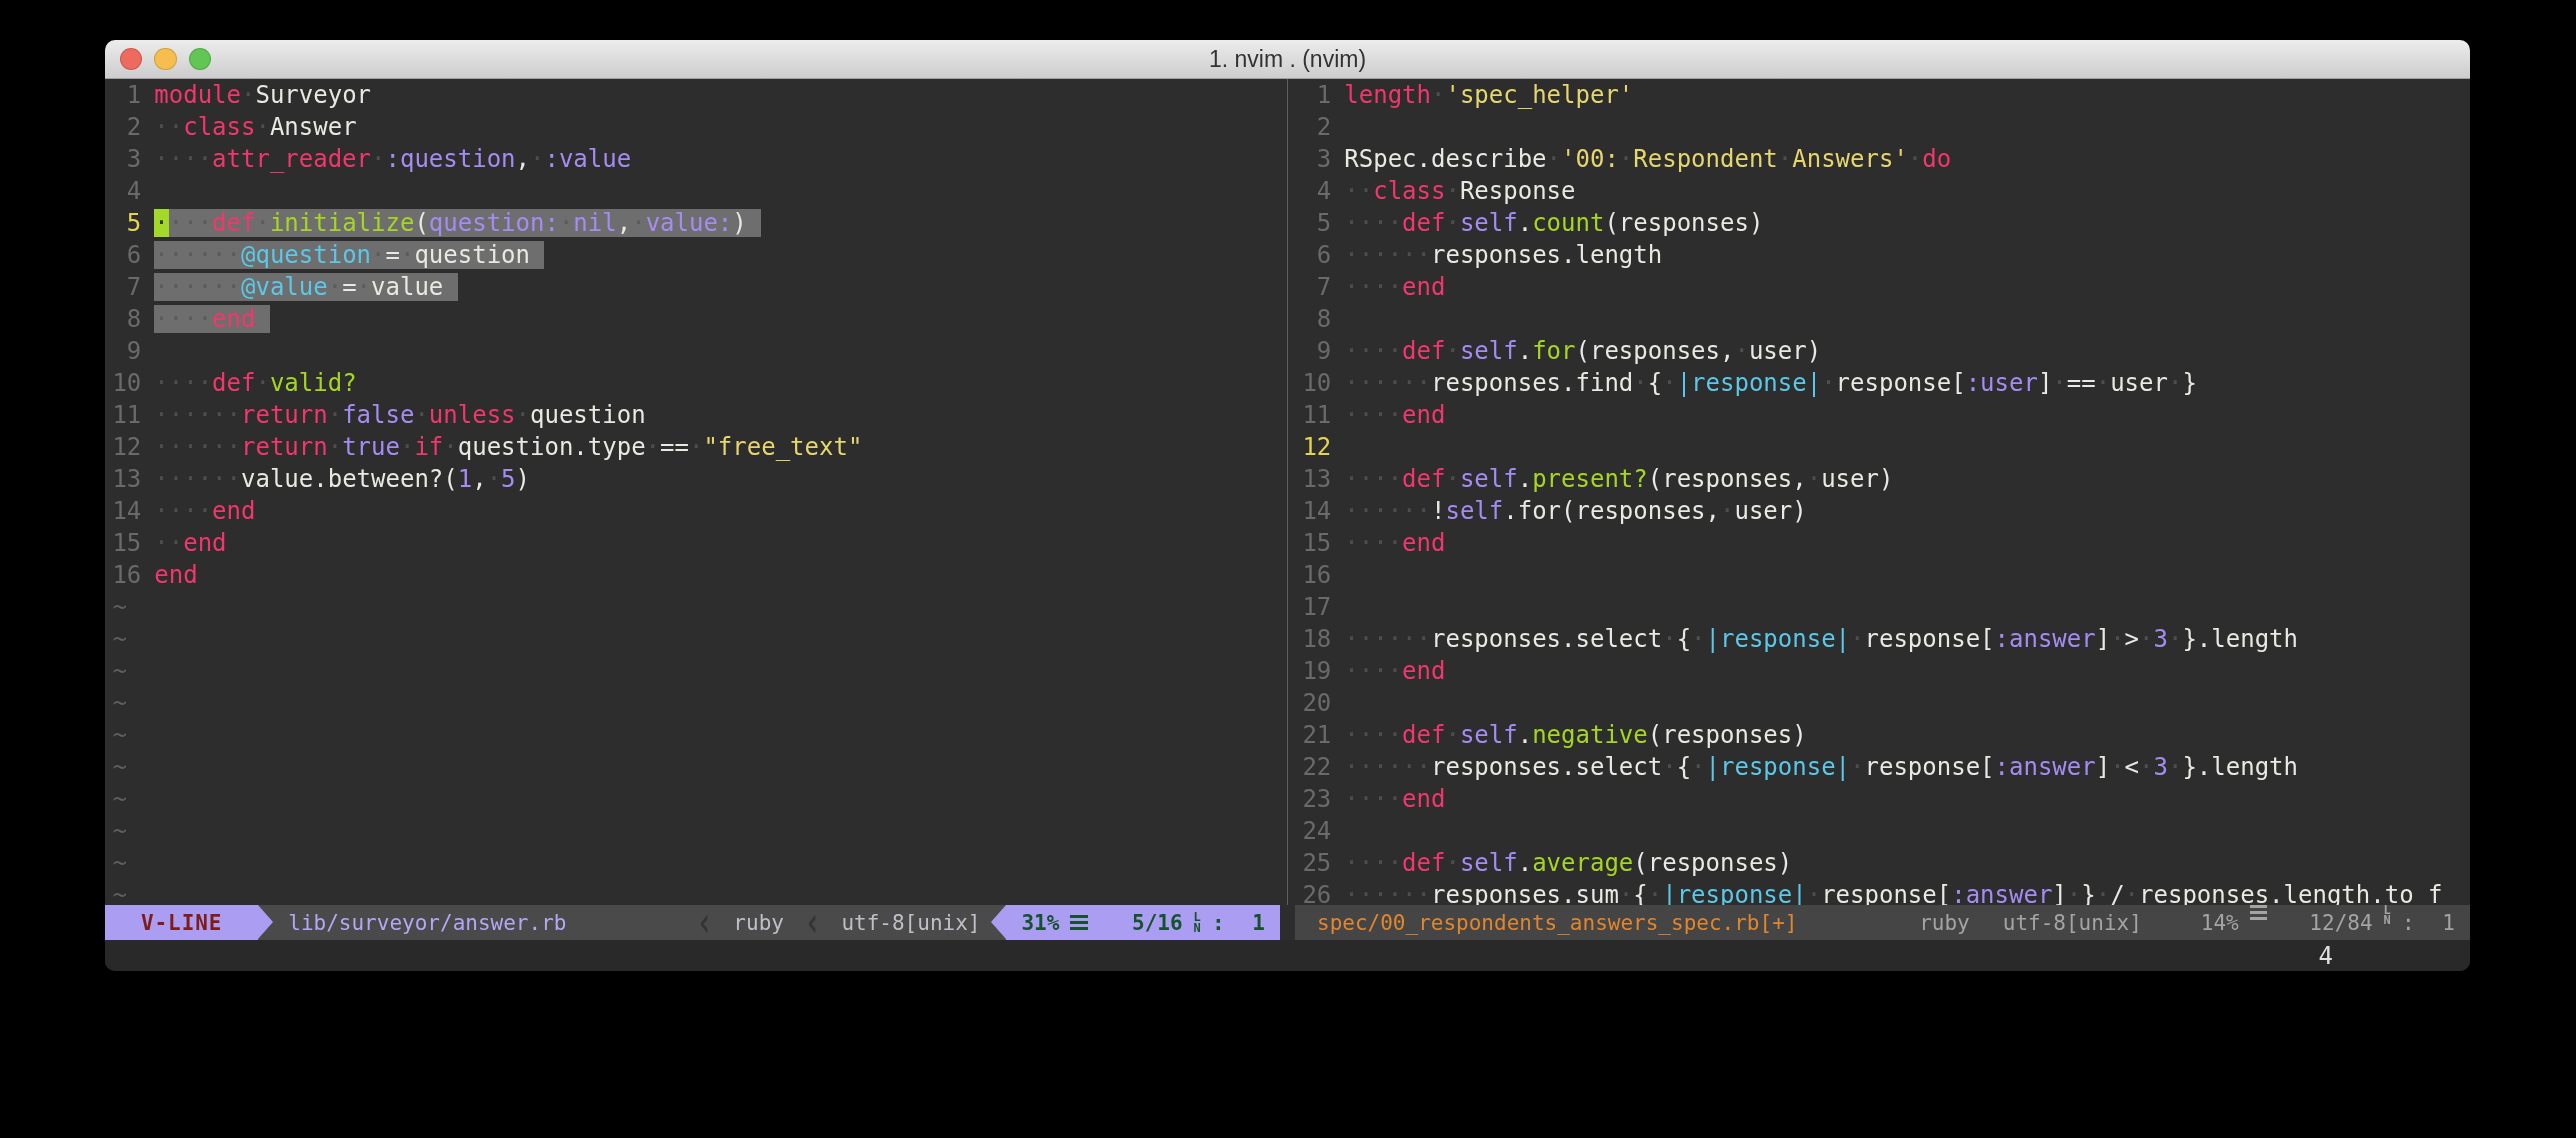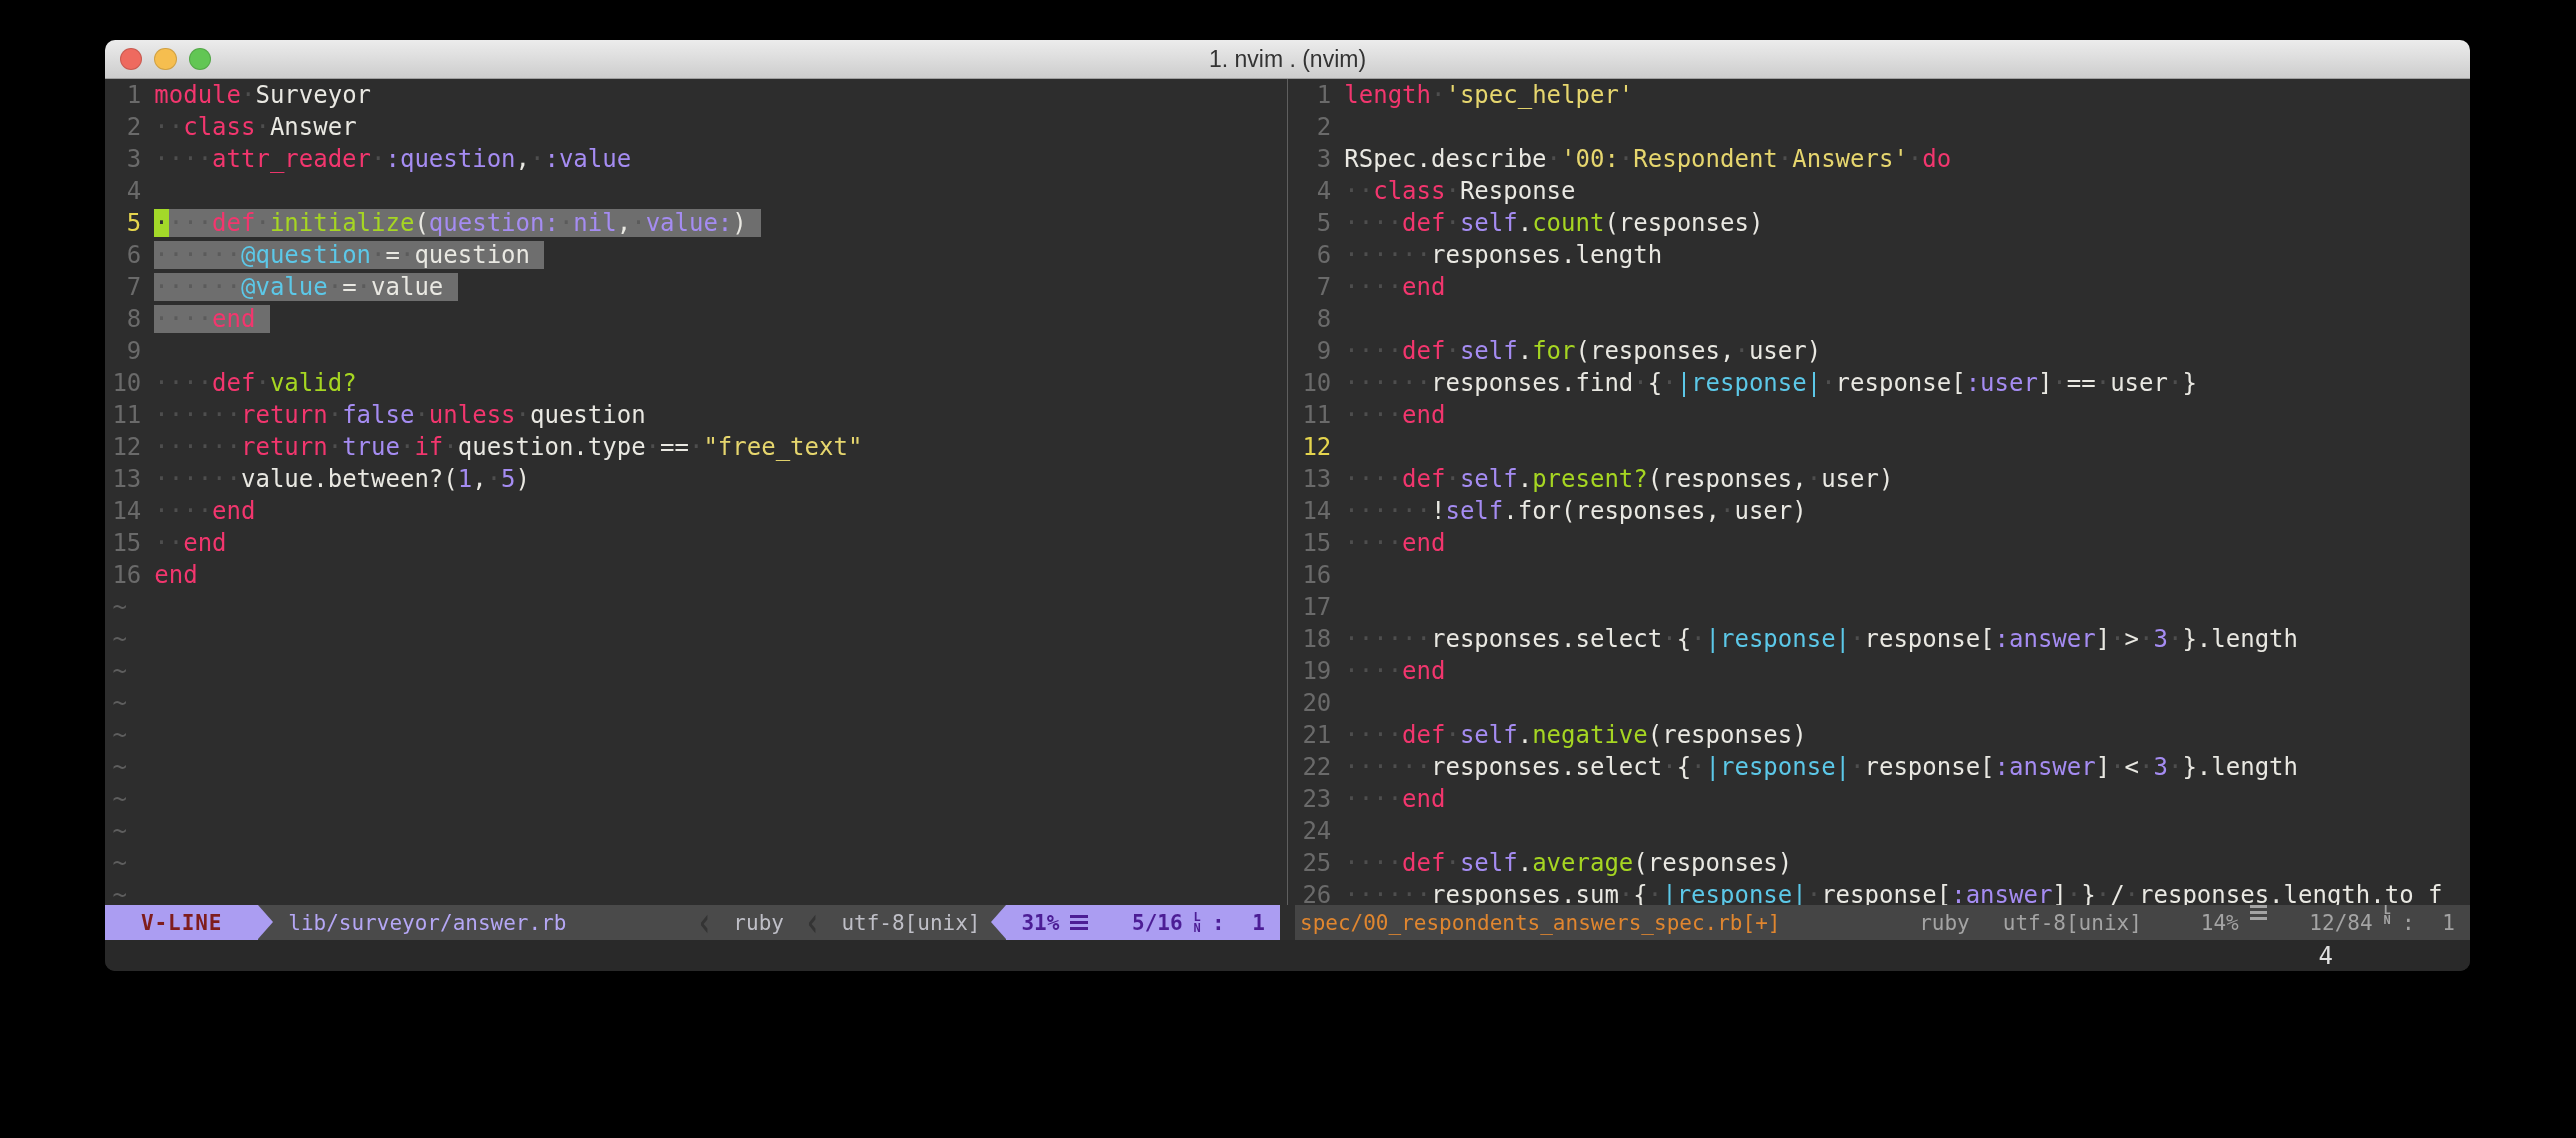--- a/index.html
+++ b/index.html
@@ -49,35 +49,35 @@
   .statusline.inactive{background:var(--inactiveBg);color:var(--inactiveText);}
   .seg{display:flex;align-items:center;white-space:pre;}
   .seg.mode{background:var(--lavender);color:#7f1d1d;font-weight:bold;padding:0 36px;letter-spacing:0.9px;}
   .arrow-r{width:0;height:0;flex:none;border-top:17.6px solid transparent;border-bottom:17.6px solid transparent;border-left:15.7px solid var(--lavender);}
   .arrow-l{width:0;height:0;flex:none;border-top:17.6px solid transparent;border-bottom:17.6px solid transparent;border-right:15.7px solid var(--lavender);}
   .seg.file{color:var(--statusFileText);padding-left:15px;}
   .seg.fileMod{color:var(--orange);padding-left:13px;}
   .spacer{flex:1;}
   .chev{color:#343434;font-size:28px;line-height:35px;transform:scaleY(1.45);margin:0 9.3px;font-weight:bold;}
   .seg.lightTxt{color:var(--statusLight);padding:0 11px;}
-  .seg.pos{background:var(--lavender);color:#4c1d95;font-weight:bold;padding:0 15px;}
+  .seg.pos{background:var(--lavender);color:#14532d;font-weight:bold;padding:0 15px;}
   .bars{flex:none;width:17.6px;height:15px;margin:0 13px 0 11px;
         background:repeating-linear-gradient(to bottom,currentColor 0 2.8px,transparent 2.8px 6px);}
   .lnglyph{display:inline-flex;flex-direction:column;font-size:12px;font-weight:bold;line-height:10.2px;margin:0 5.6px 0 11px;}
   .lnglyph i{font-style:normal;}
   .lnglyph i:first-child{align-self:flex-start;}
   .lnglyph i:last-child{align-self:flex-end;}
   .g-pos{margin-left:31px;}
   .g-col{margin-left:24px;}
   .g-colon{margin:0 3.7px 0 5.6px;}
   .r-ruby{margin-right:33px;}
   .r-enc{margin-right:59px;}
   .statusline.inactive .bars{margin:0 11px;}
   .statusline.inactive .seg{padding:0;}
-  .statusline.inactive .seg.fileMod{padding-left:5px;}
+  .statusline.inactive .seg.fileMod{padding-left:5px;margin-left:17px;}
   .statusline.inactive{padding-right:15px;}
   
   .cmdline{height:31px;flex:none;background:var(--bgCmd);display:flex;align-items:center;
            justify-content:flex-end;padding-right:137px;font-size:24px;color:var(--cmdText);}
 </style>
 </head>
 <body>
 
 <div class="window">
 

